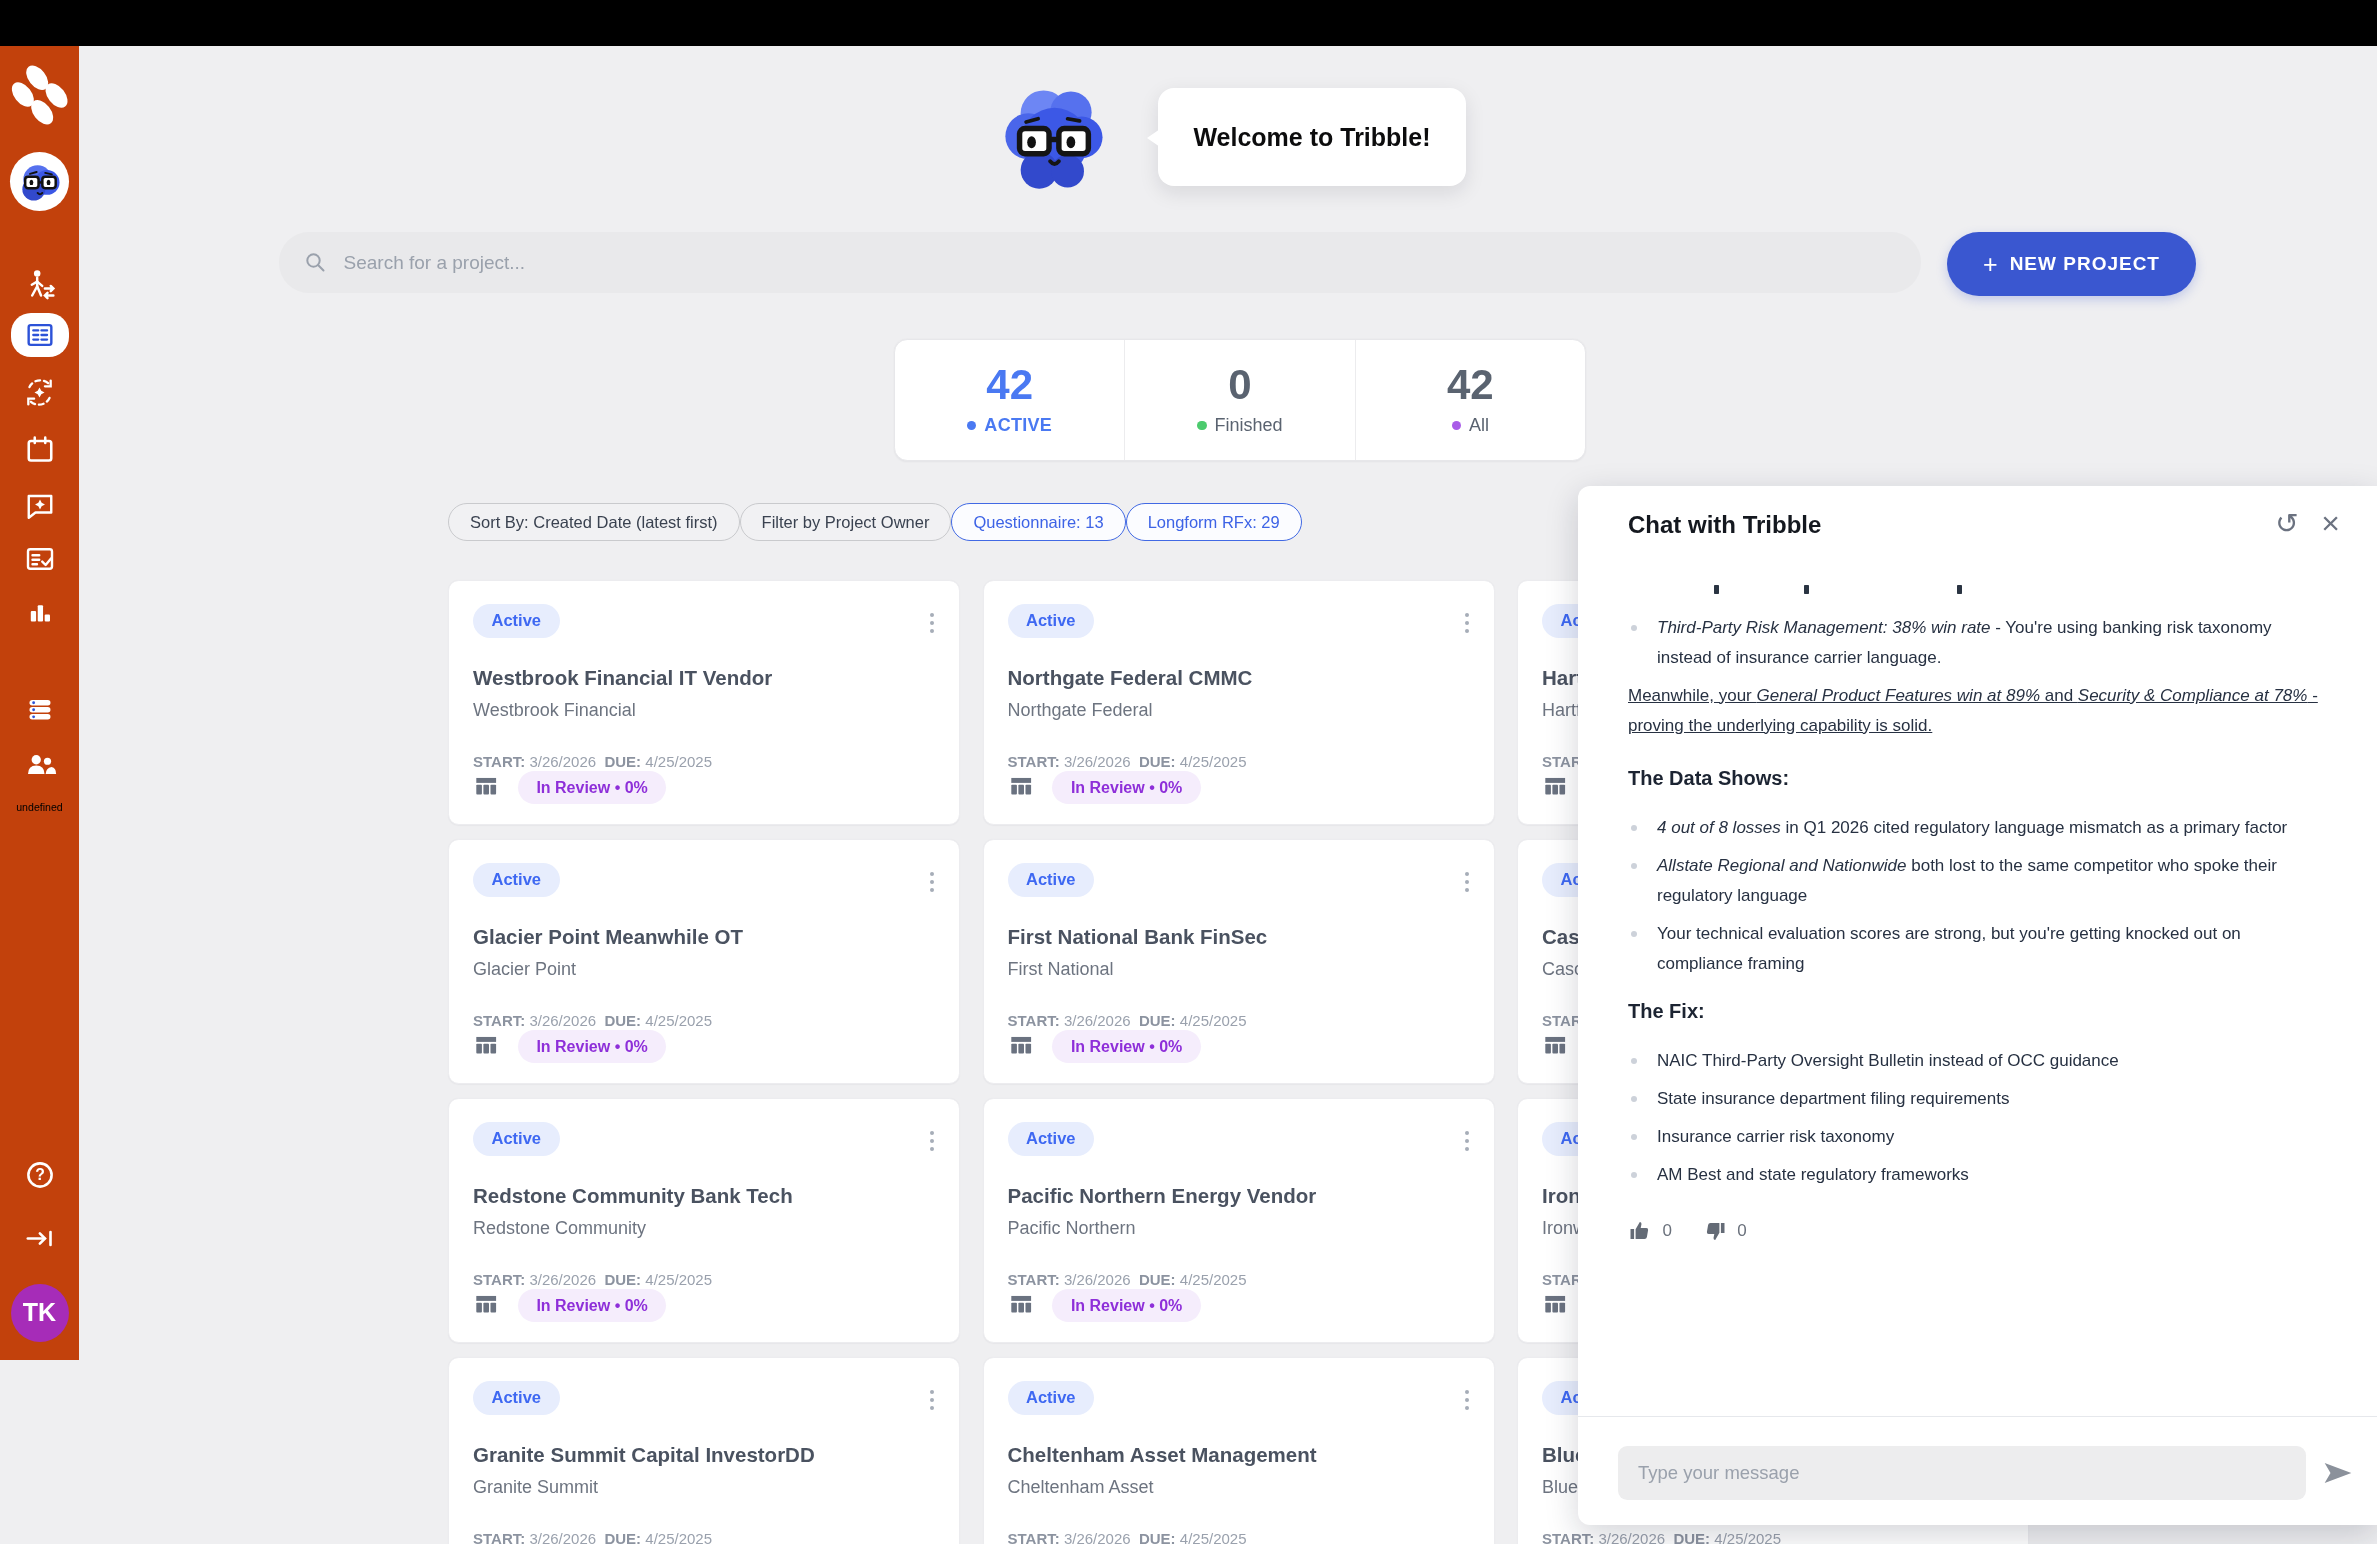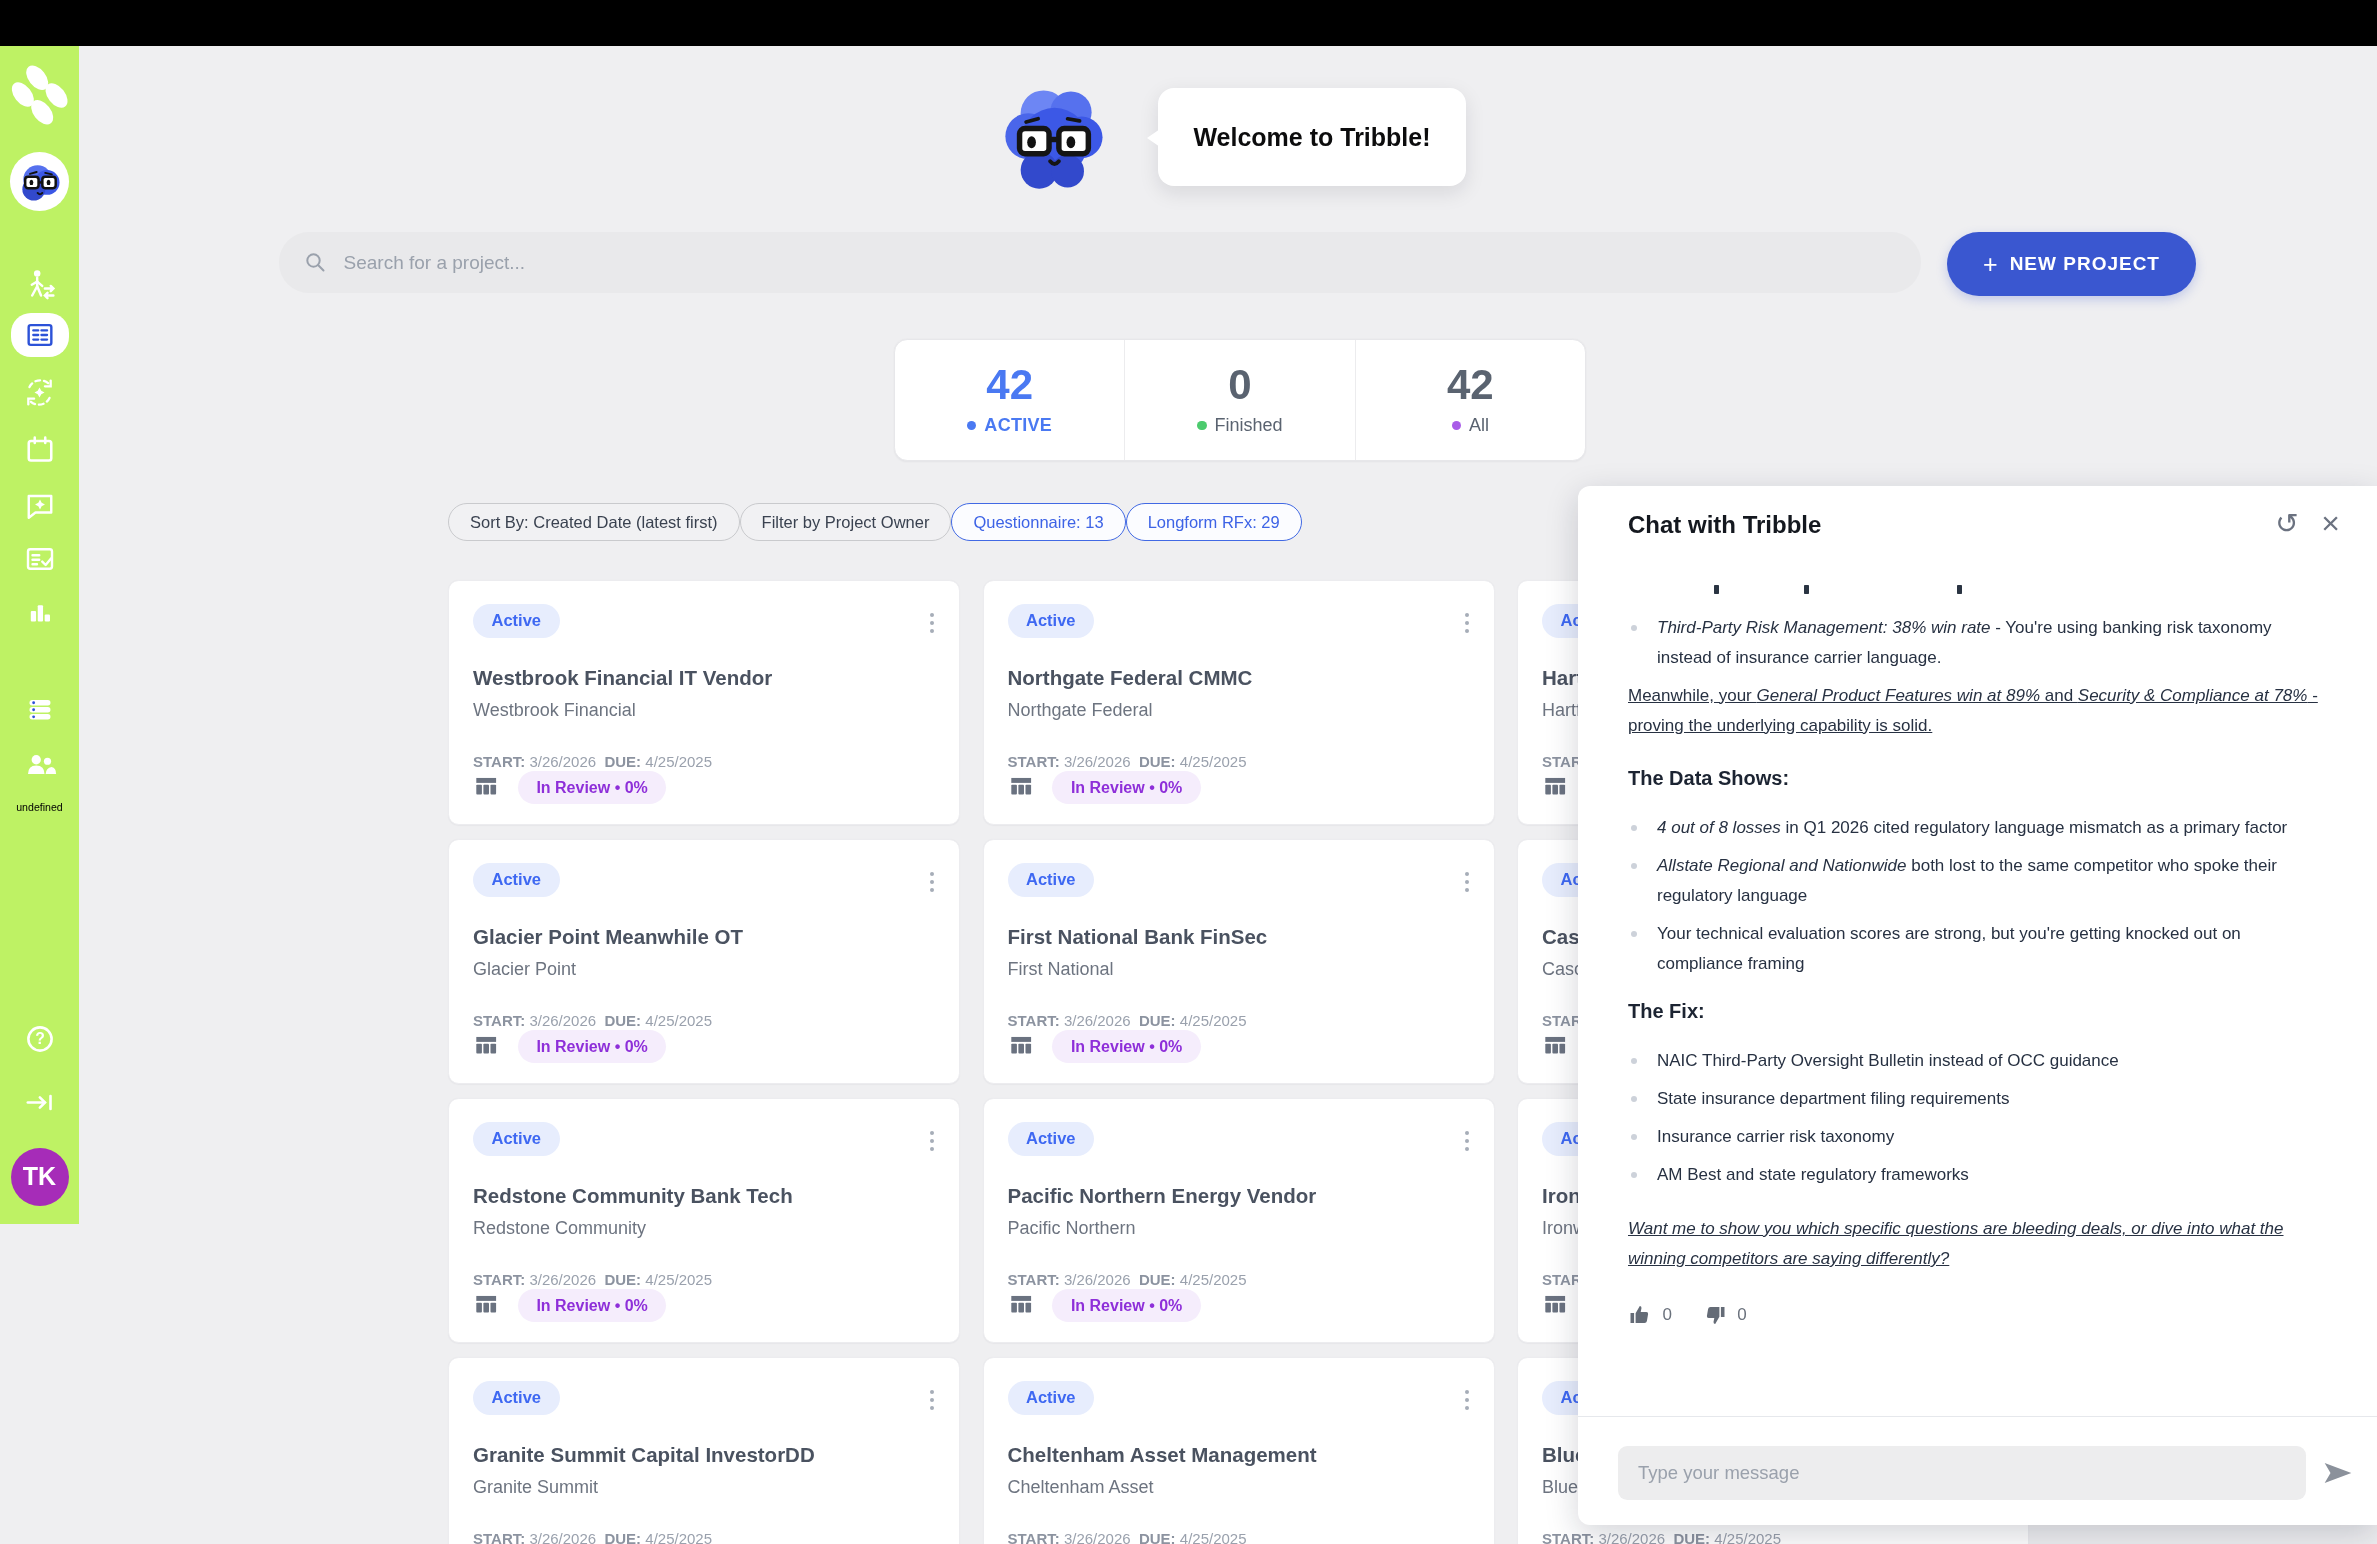--- a/index.html
+++ b/index.html
@@ -2,21 +2,21 @@
 <html style="font-size:10.6px"><head>
 <meta charset="utf-8">
 <style>
   html,body{margin:0;padding:0;}
   body{width:2377px;height:1544px;overflow:hidden;position:relative;background:#efeff1;
        font-family:"Liberation Sans","DejaVu Sans",sans-serif;-webkit-font-smoothing:antialiased;}
   .abs{position:absolute;}
   
   #topbar{left:0;top:0;width:2377px;height:46px;background:#000;z-index:50;}
   
-  #sidebar{left:0;top:46px;width:79px;height:1178px;background:#bef264;z-index:40;
+  #sidebar{left:0;top:46px;width:79px;height:1314px;background:#c2410c;z-index:40;
            display:flex;flex-direction:column;align-items:flex-start;}
   .sb-icon{width:79px;display:flex;justify-content:center;align-items:center;cursor:pointer;}
   .sb-icon svg{display:block;}
   .sb-active-pill{width:58px;height:44px;border-radius:20px;background:#fff;display:flex;align-items:center;justify-content:center;}
   .sb-spacer{flex:1;}
   .sb-avatar{width:58px;height:58px;border-radius:50%;background:#a62cb8;color:#fff;font-size:25px;font-weight:700;
              display:flex;align-items:center;justify-content:center;}
   
   #mascot{left:989px;top:74px;width:131px;height:131px;}
   #bubble{left:1158px;top:88px;width:308px;height:98px;background:#fff;border-radius:16px;
@@ -548,21 +548,20 @@
         <div class="cp"><span>Meanwhile, your </span><span class="cit">General Product Features win at 89%</span><span> and </span><span class="cit">Security &amp; Compliance at 78%</span><span> - proving the underlying capability is solid.</span></div>
         <div class="ch">The Data Shows:</div>
         <div class="cb"><span class="bdot"></span><span class="cit">4 out of 8 losses</span><span> in Q1 2026 cited regulatory language mismatch as a primary factor</span></div>
         <div class="cb"><span class="bdot"></span><span class="cit">Allstate Regional and Nationwide</span><span> both lost to the same competitor who spoke their regulatory language</span></div>
         <div class="cb"><span class="bdot"></span><span>Your technical evaluation scores are strong, but you're getting knocked out on compliance framing</span></div>
         <div class="ch">The Fix:</div>
         <div class="cb"><span class="bdot"></span><span>NAIC Third-Party Oversight Bulletin instead of OCC guidance</span></div>
         <div class="cb"><span class="bdot"></span><span>State insurance department filing requirements</span></div>
         <div class="cb"><span class="bdot"></span><span>Insurance carrier risk taxonomy</span></div>
         <div class="cb"><span class="bdot"></span><span>AM Best and state regulatory frameworks</span></div>
-        <div class="cp" style="margin-top: 24px;"><span class="cit">Want me to show you which specific questions are bleeding deals, or dive into what the winning competitors are saying differently?</span></div>
       </div>
     <div id="chat-feedback">
       <span class="grp">
         <svg viewBox="0 0 24 24" width="24" height="24" fill="#646b76">
           <path d="M2.5 10 h3.6 v10 H2.5 z"></path>
           <path d="M7.6 20 V10.2 L11.8 3 q1.7 .2 1.7 2.1 l-.8 3.9 h5.6 q2.1 0 1.8 2.1 l-1.2 6.8 q-.35 2.1 -2.4 2.1 z"></path>
         </svg>
         <span>0</span>
       </span>
       <span class="grp">

